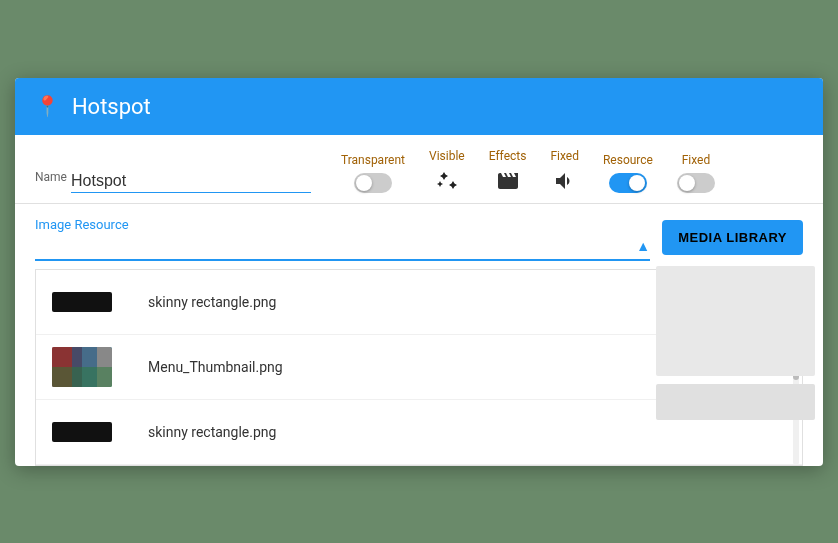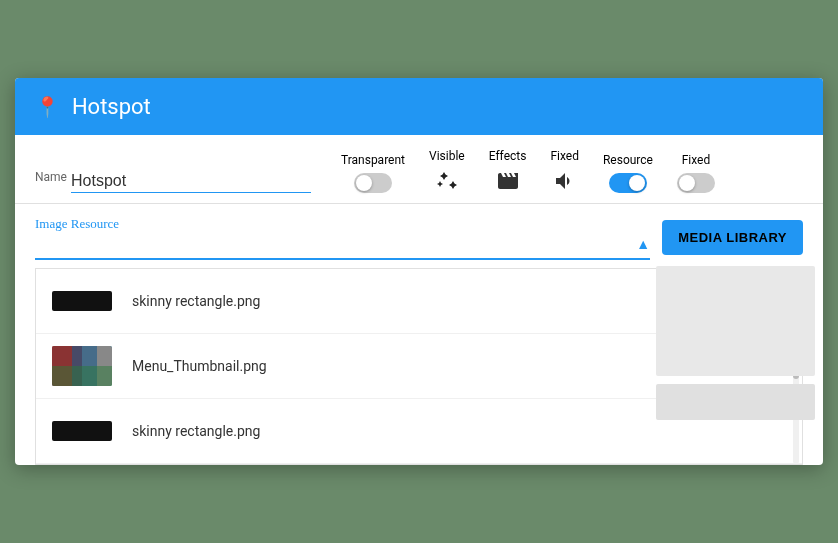--- a/index.html
+++ b/index.html
@@ -69,21 +69,21 @@
       gap: 24px;
     }
     .toggle-item {
       display: flex;
       flex-direction: column;
       align-items: center;
       gap: 6px;
     }
     .toggle-label {
       font-size: 12px;
-      color: #000000;
+      color: #a16207;
     }
     .toggle-switch {
       width: 38px;
       height: 20px;
       border-radius: 10px;
       position: relative;
       cursor: pointer;
       transition: background 0.2s;
     }
     .toggle-switch.off {
@@ -127,21 +127,21 @@
       font-weight: 700;
       letter-spacing: 0.5px;
       cursor: pointer;
       border-radius: 4px;
       white-space: nowrap;
     }
     .file-item {
       display: flex;
       align-items: center;
       padding: 12px 16px;
-      gap: 20px;
+      gap: 36px;
       border-bottom: 1px solid #f0f0f0;
       cursor: pointer;
     }
     .file-item:last-child {
       border-bottom: none;
     }
     .file-thumbnail {
       width: 60px;
       height: 40px;
       display: flex;
@@ -235,21 +235,21 @@
       <div class="toggle-item">
         <span class="toggle-label">Fixed</span>
         <div class="toggle-switch off">
           <div class="knob"></div>
         </div>
       </div>
     </div>
   </div>
 
   <div style="padding: 10px 20px 0 20px; display: flex; align-items: center; gap: 12px;">
-    <div style="flex: 1; font-family: Liberation Serif, serif;">
+    <div style="flex: 1;">
       <a class="image-resource-link">Image Resource</a>
       <div style="border-bottom: 2px solid #2196F3; position: relative; height: 28px; display: flex; align-items: center;">
         <span style="position: absolute; right: 0; color: #2196F3; font-size: 14px; cursor: pointer;">▲</span>
       </div>
     </div>
     <button class="media-library-btn">MEDIA LIBRARY</button>
   </div>
 
   <div style="position: relative; margin: 8px 20px 0 20px; border: 1px solid #e0e0e0; max-height: 290px; overflow: hidden;">
     <div class="file-item">

